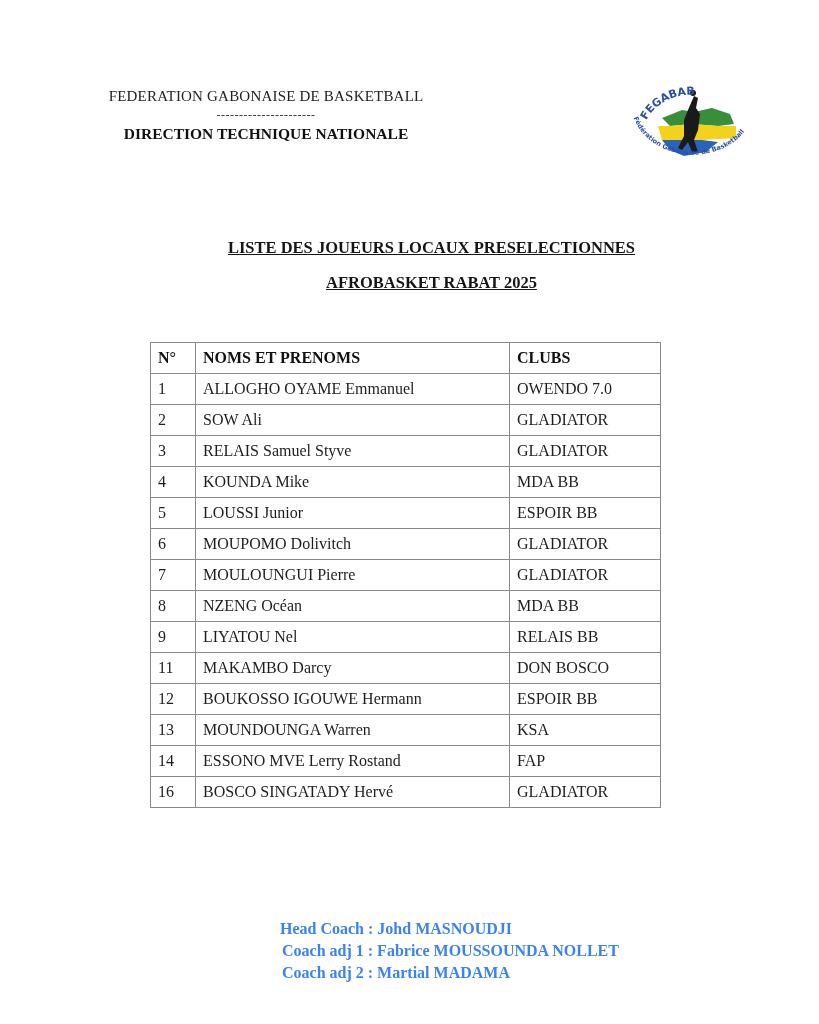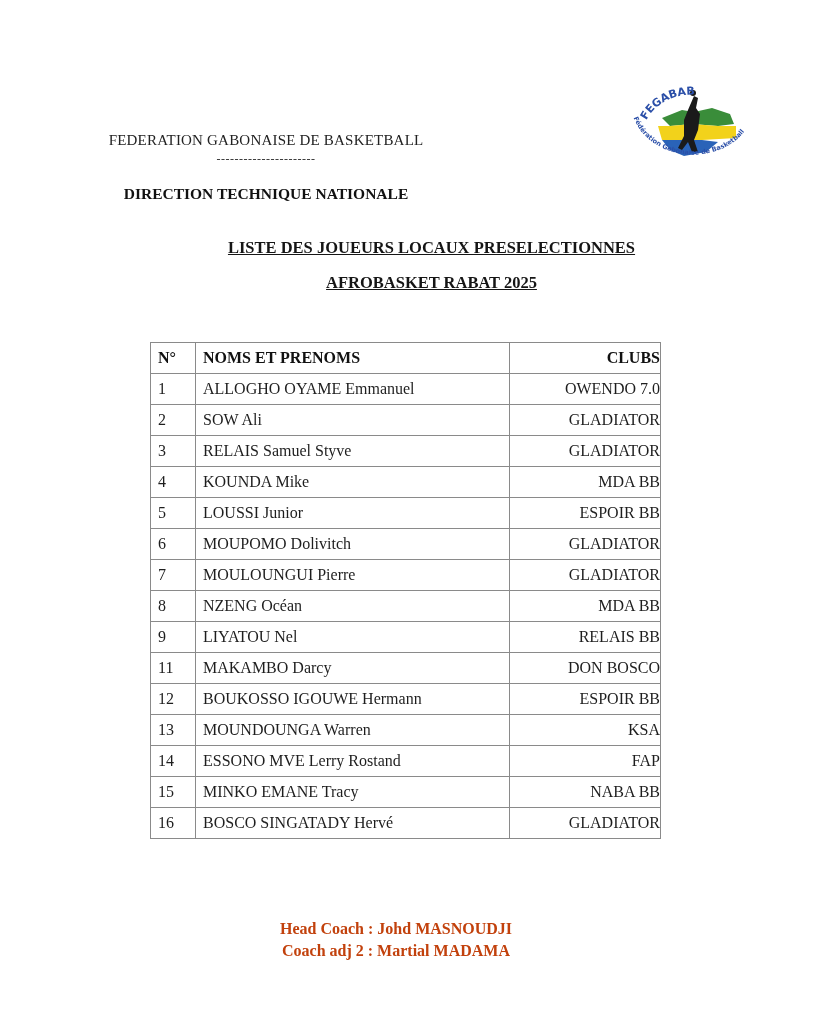--- a/index.html
+++ b/index.html
@@ -1,31 +1,31 @@
 <!DOCTYPE html>
 <html><head>
   <meta charset="utf-8">
   <style>
     html, body { margin: 0; padding: 0; background: #ffffff; }
     body { width: 819px; height: 1024px; position: relative; overflow: hidden; font-family: "Liberation Serif", "DejaVu Serif", serif; color: #1a1a1a; }
     .hdr-left { position: absolute; left: 86px; top: 88px; width: 360px; text-align: center; }
-    .fed { font-size: 15px; letter-spacing: 0.2px; color: #222; margin-top: 44px; }
+    .fed { font-size: 15px; letter-spacing: 0.2px; color: #222; }
     .dash { font-size: 12px; color: #333; line-height: 12px; margin-top: 4px; letter-spacing: 0.5px; }
-    .dtn { font-size: 15.5px; font-weight: bold; margin-top: 20px; color: #111; }
+    .dtn { font-size: 15.5px; font-weight: bold; margin-top: 4px; color: #111; }
     .logo { position: absolute; left: 622px; top: 80px; width: 140px; height: 90px; }
     .title { position: absolute; left: 0; width: 819px; text-align: center; font-weight: bold; text-decoration: underline; font-size: 16.5px; color: #151515; }
     .t1 { top: 238px; left: 22px; }
     .t2 { top: 273px; left: 22px; }
     table { position: absolute; left: 150px; top: 342px; border-collapse: collapse; font-size: 16px; }
     td, th { border: 1.5px solid #8a8a8a; height: 30px; padding: 0 0 0 7px; text-align: left; vertical-align: middle; font-weight: normal; color: #1e1e1e; }
     th { font-weight: bold; height: 30px; color: #111; }
     .c1 { width: 37px; }
     .c2 { width: 306px; }
-    .c3 { width: 143px; text-align: right; }
-    .coaches { position: absolute; left: 282px; top: 918px; font-weight: bold; font-size: 16px; line-height: 22px; color: #c2410c; }
+    .c3 { width: 143px; }
+    .coaches { position: absolute; left: 282px; top: 918px; font-weight: bold; font-size: 16px; line-height: 22px; color: #3b82f6; }
     .coaches div:first-child { margin-left: -2px; }
   </style>
 </head>
 <body>
 
 <div class="hdr-left">
   <div class="fed">FEDERATION GABONAISE DE BASKETBALL</div>
   <div class="dash">----------------------</div>
   <div class="dtn">DIRECTION TECHNIQUE NATIONALE</div>
 </div>
@@ -123,28 +123,24 @@
         <td class="c1">13</td>
         <td class="c2">MOUNDOUNGA Warren</td>
         <td class="c3">KSA</td>
       </tr>
       <tr>
         <td class="c1">14</td>
         <td class="c2">ESSONO MVE Lerry Rostand</td>
         <td class="c3">FAP</td>
       </tr>
       <tr>
-        <td class="c1">15</td>
-        <td class="c2">MINKO EMANE Tracy</td>
-        <td class="c3">NABA BB</td>
-      </tr>
-      <tr>
         <td class="c1">16</td>
         <td class="c2">BOSCO SINGATADY Hervé</td>
         <td class="c3">GLADIATOR</td>
       </tr>
     </tbody>
 </table>
 
 <div class="coaches">
   <div>Head Coach : Johd MASNOUDJI</div>
+  <div>Coach adj 1 : Fabrice MOUSSOUNDA NOLLET</div>
   <div>Coach adj 2 : Martial MADAMA</div>
 </div>
 
 </body></html>

